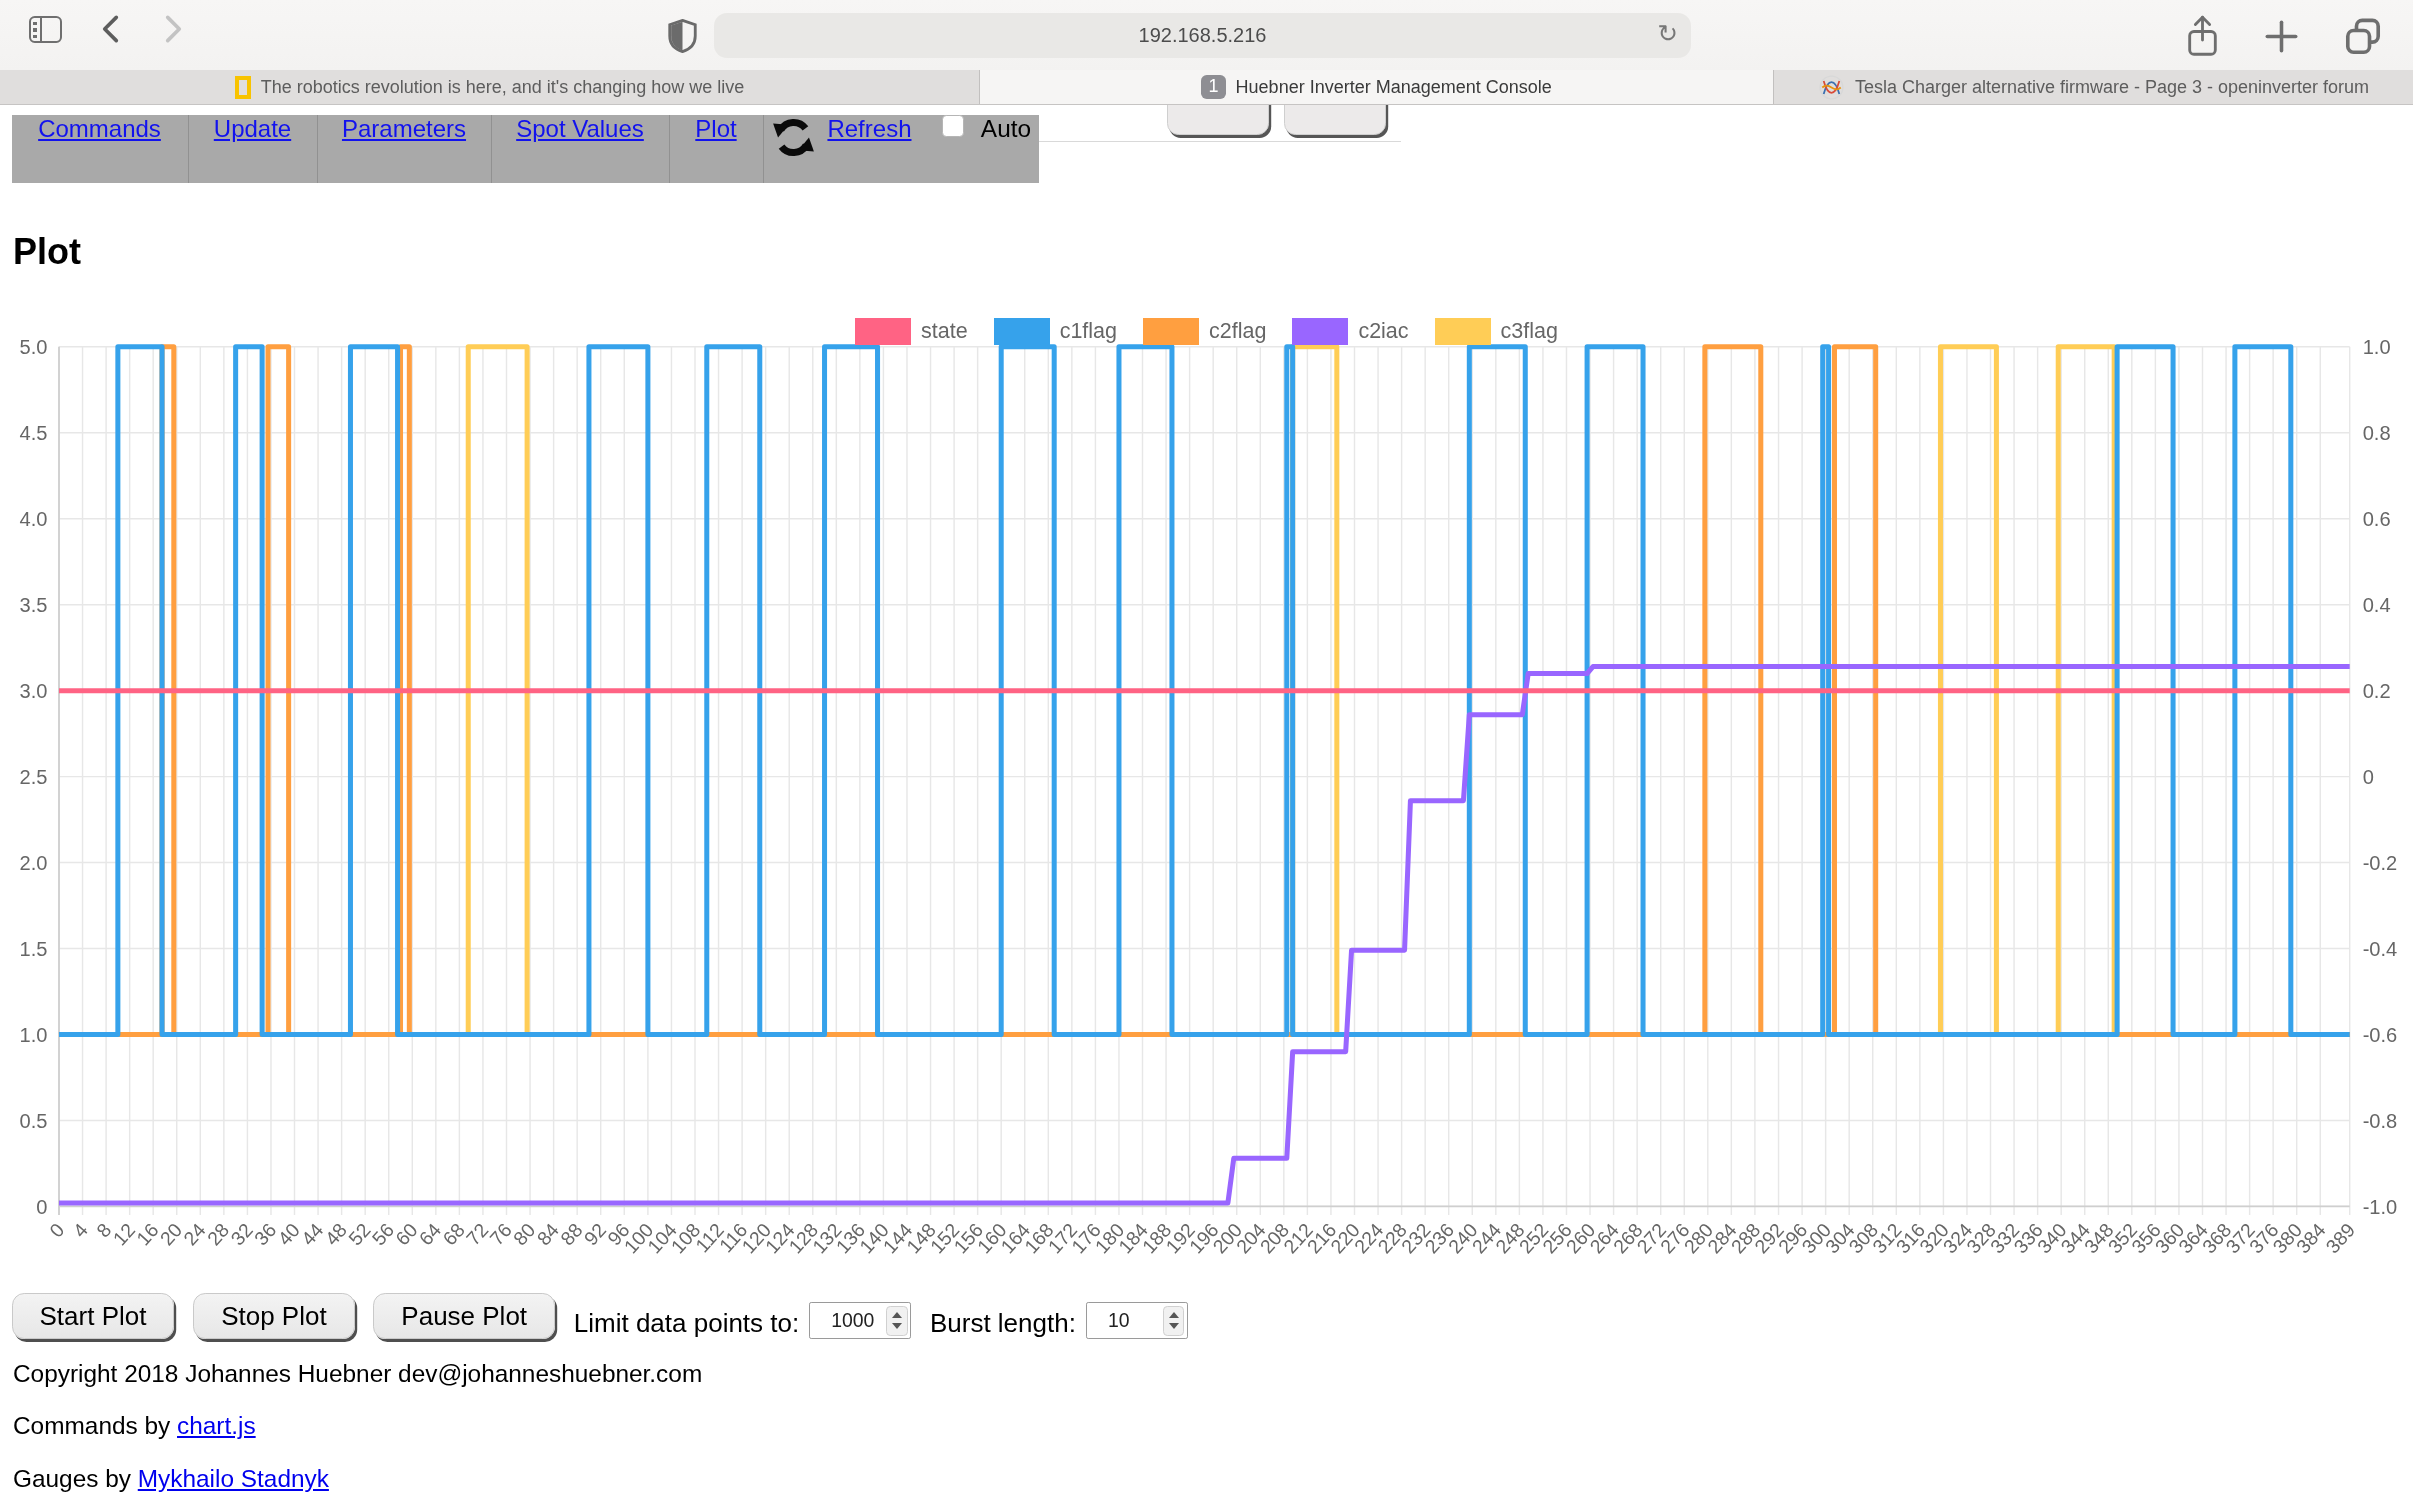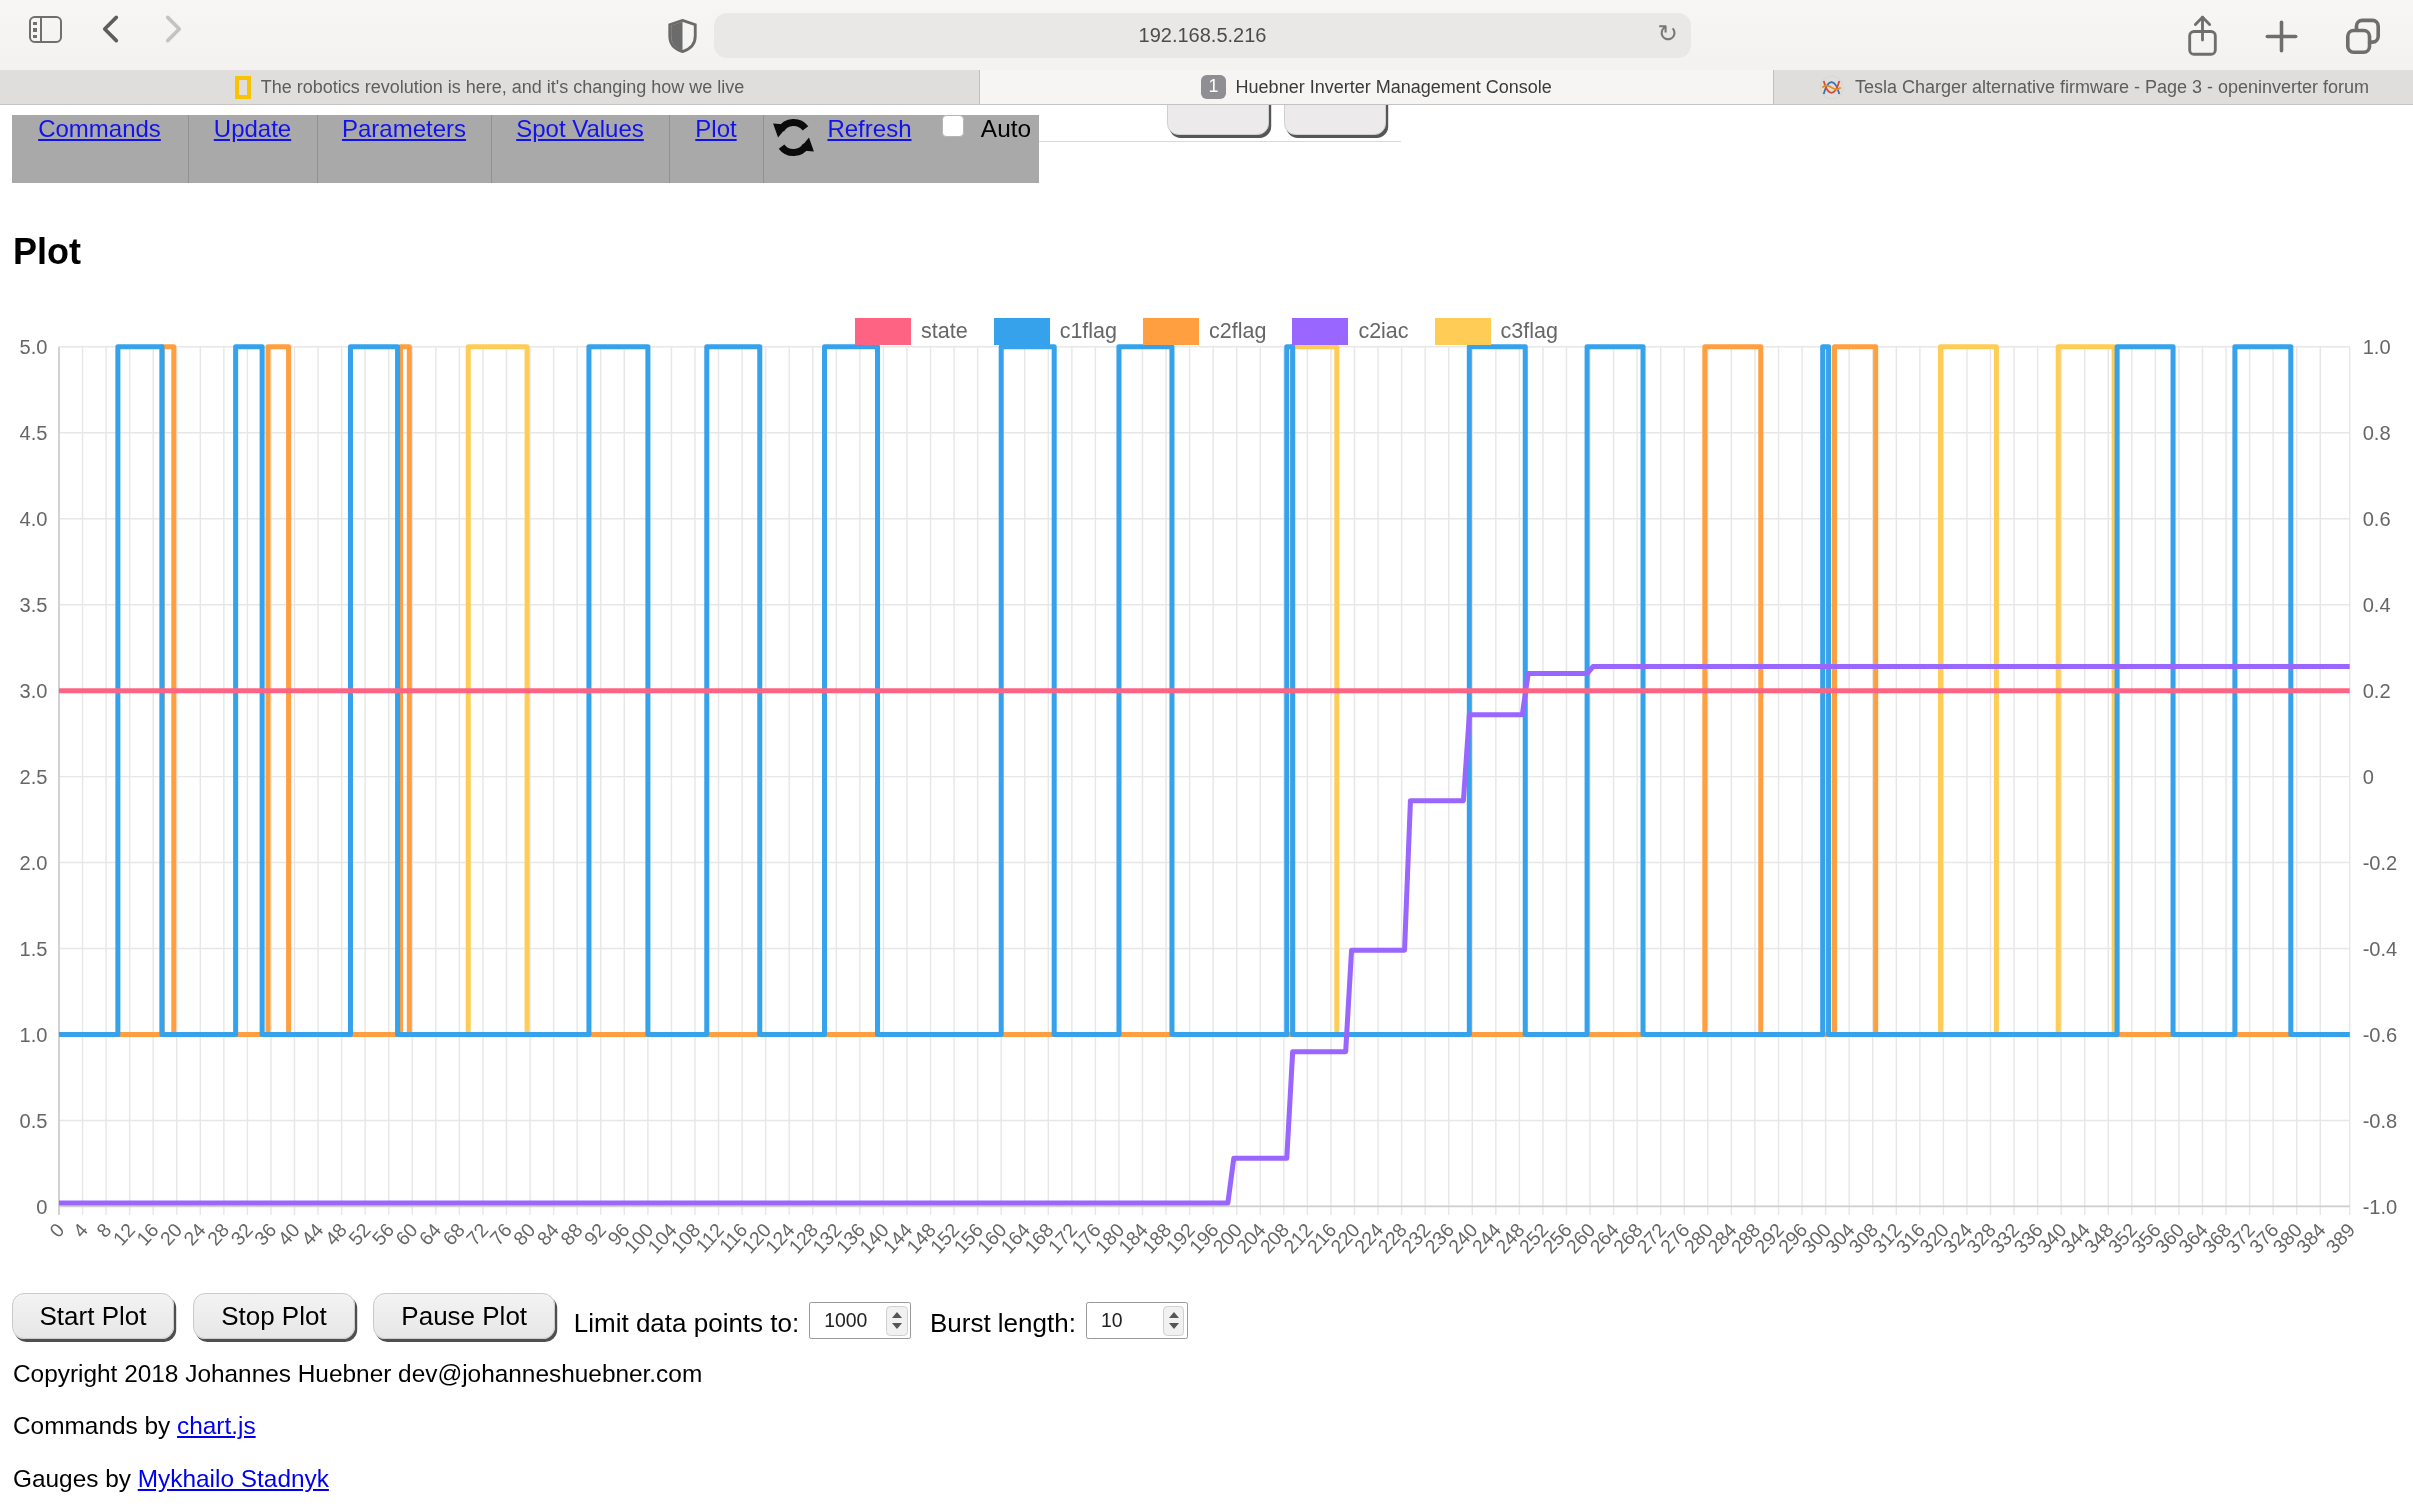--- a/index.html
+++ b/index.html
@@ -72,21 +72,21 @@
 
   
   .controls { position:absolute; left:11.5px; top:1293px; display:flex; align-items:flex-end; }
   .pbtn { height:46px; padding:0 27px; background:linear-gradient(#f3f3f3,#e7e7e7);
           border:0.7px solid #c9c9c9; border-radius:12.2px; box-shadow:2.2px 2.9px 0 #4f4f4f;
           font-size:26px; color:#000; font-family:"Liberation Sans",sans-serif; cursor:pointer; }
   .pbtn + .pbtn { margin-left:18.7px; }
   .ctl-label { font-size:26px; color:#000; margin-left:18.7px; margin-right:10px; }
   .numwrap { position:relative; width:102px; height:37px; }
   .numwrap input { width:100%; height:100%; border:1.4px solid #9a9a9a; border-radius:2.2px;
-                   font-size:19.4px; padding-left:14px; padding-right:29px; color:#222;
+                   font-size:19.4px; padding-left:21px; padding-right:29px; color:#222;
                    font-family:"Liberation Sans",sans-serif; }
   .spinner { position:absolute; right:3.6px; top:3.6px; width:21.5px; height:30px; background:#f1f1f1;
              border:0.7px solid #d0d0d0; border-radius:4.3px; display:flex; flex-direction:column;
              align-items:center; justify-content:center; gap:4.3px; cursor:pointer; }
   .tri-up { width:0; height:0; border-left:5px solid transparent; border-right:5px solid transparent;
             border-bottom:6.5px solid #555; }
   .tri-dn { width:0; height:0; border-left:5px solid transparent; border-right:5px solid transparent;
             border-top:6.5px solid #555; }
 
   

